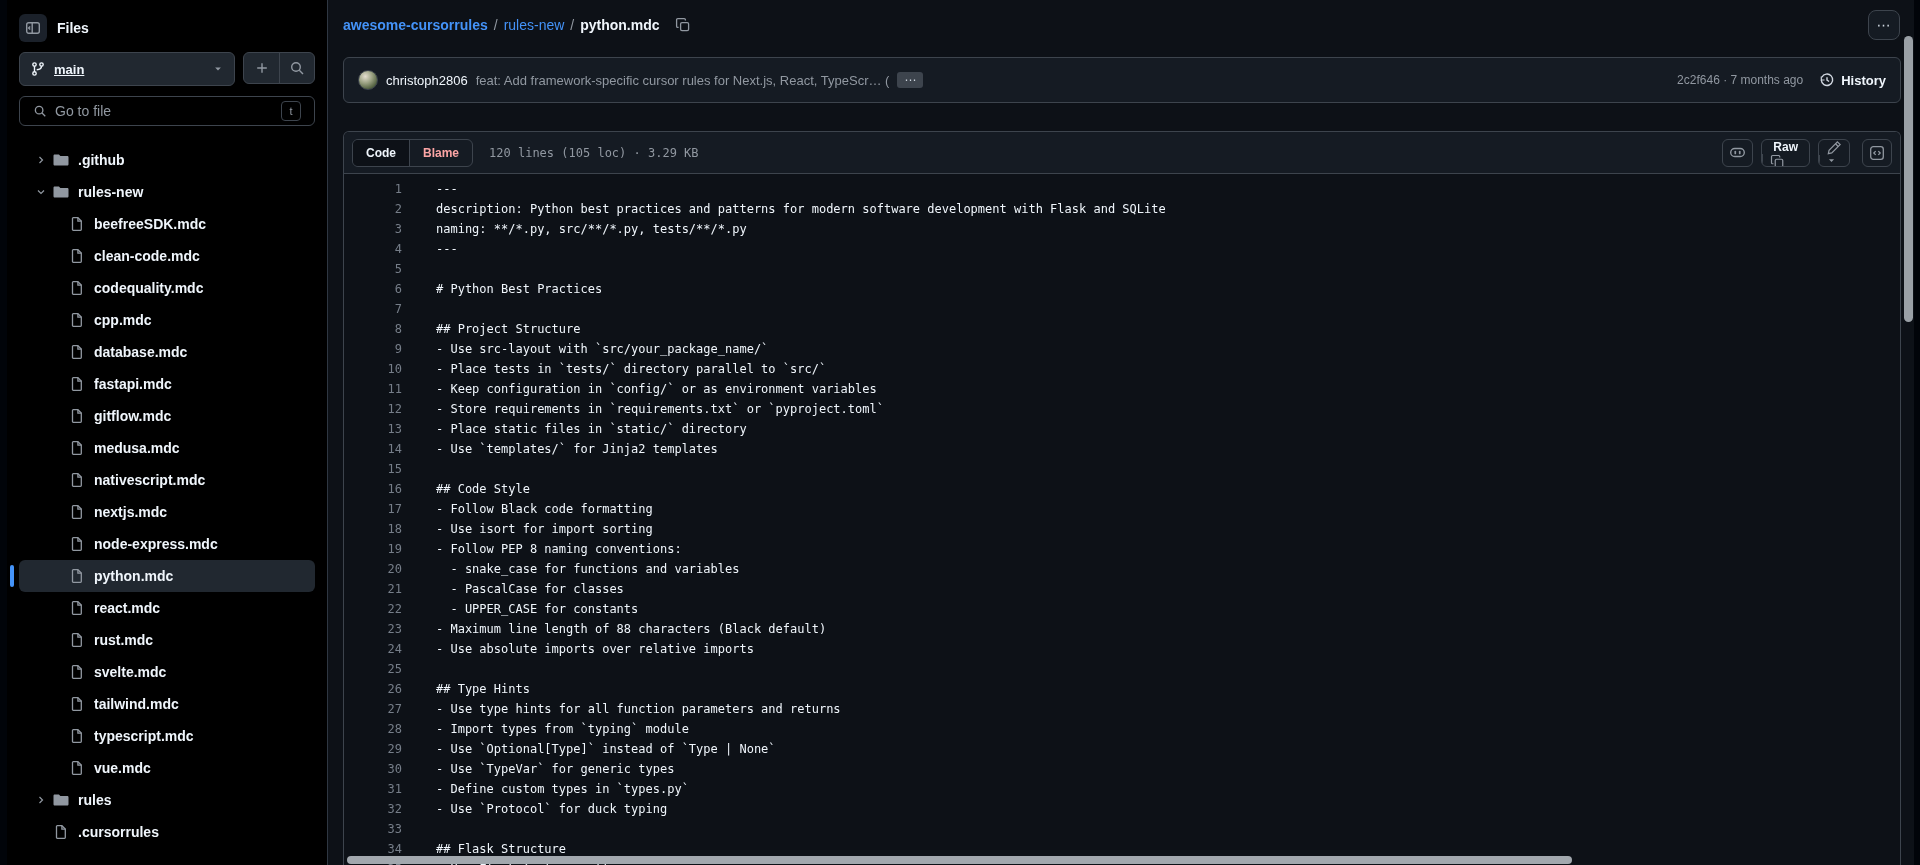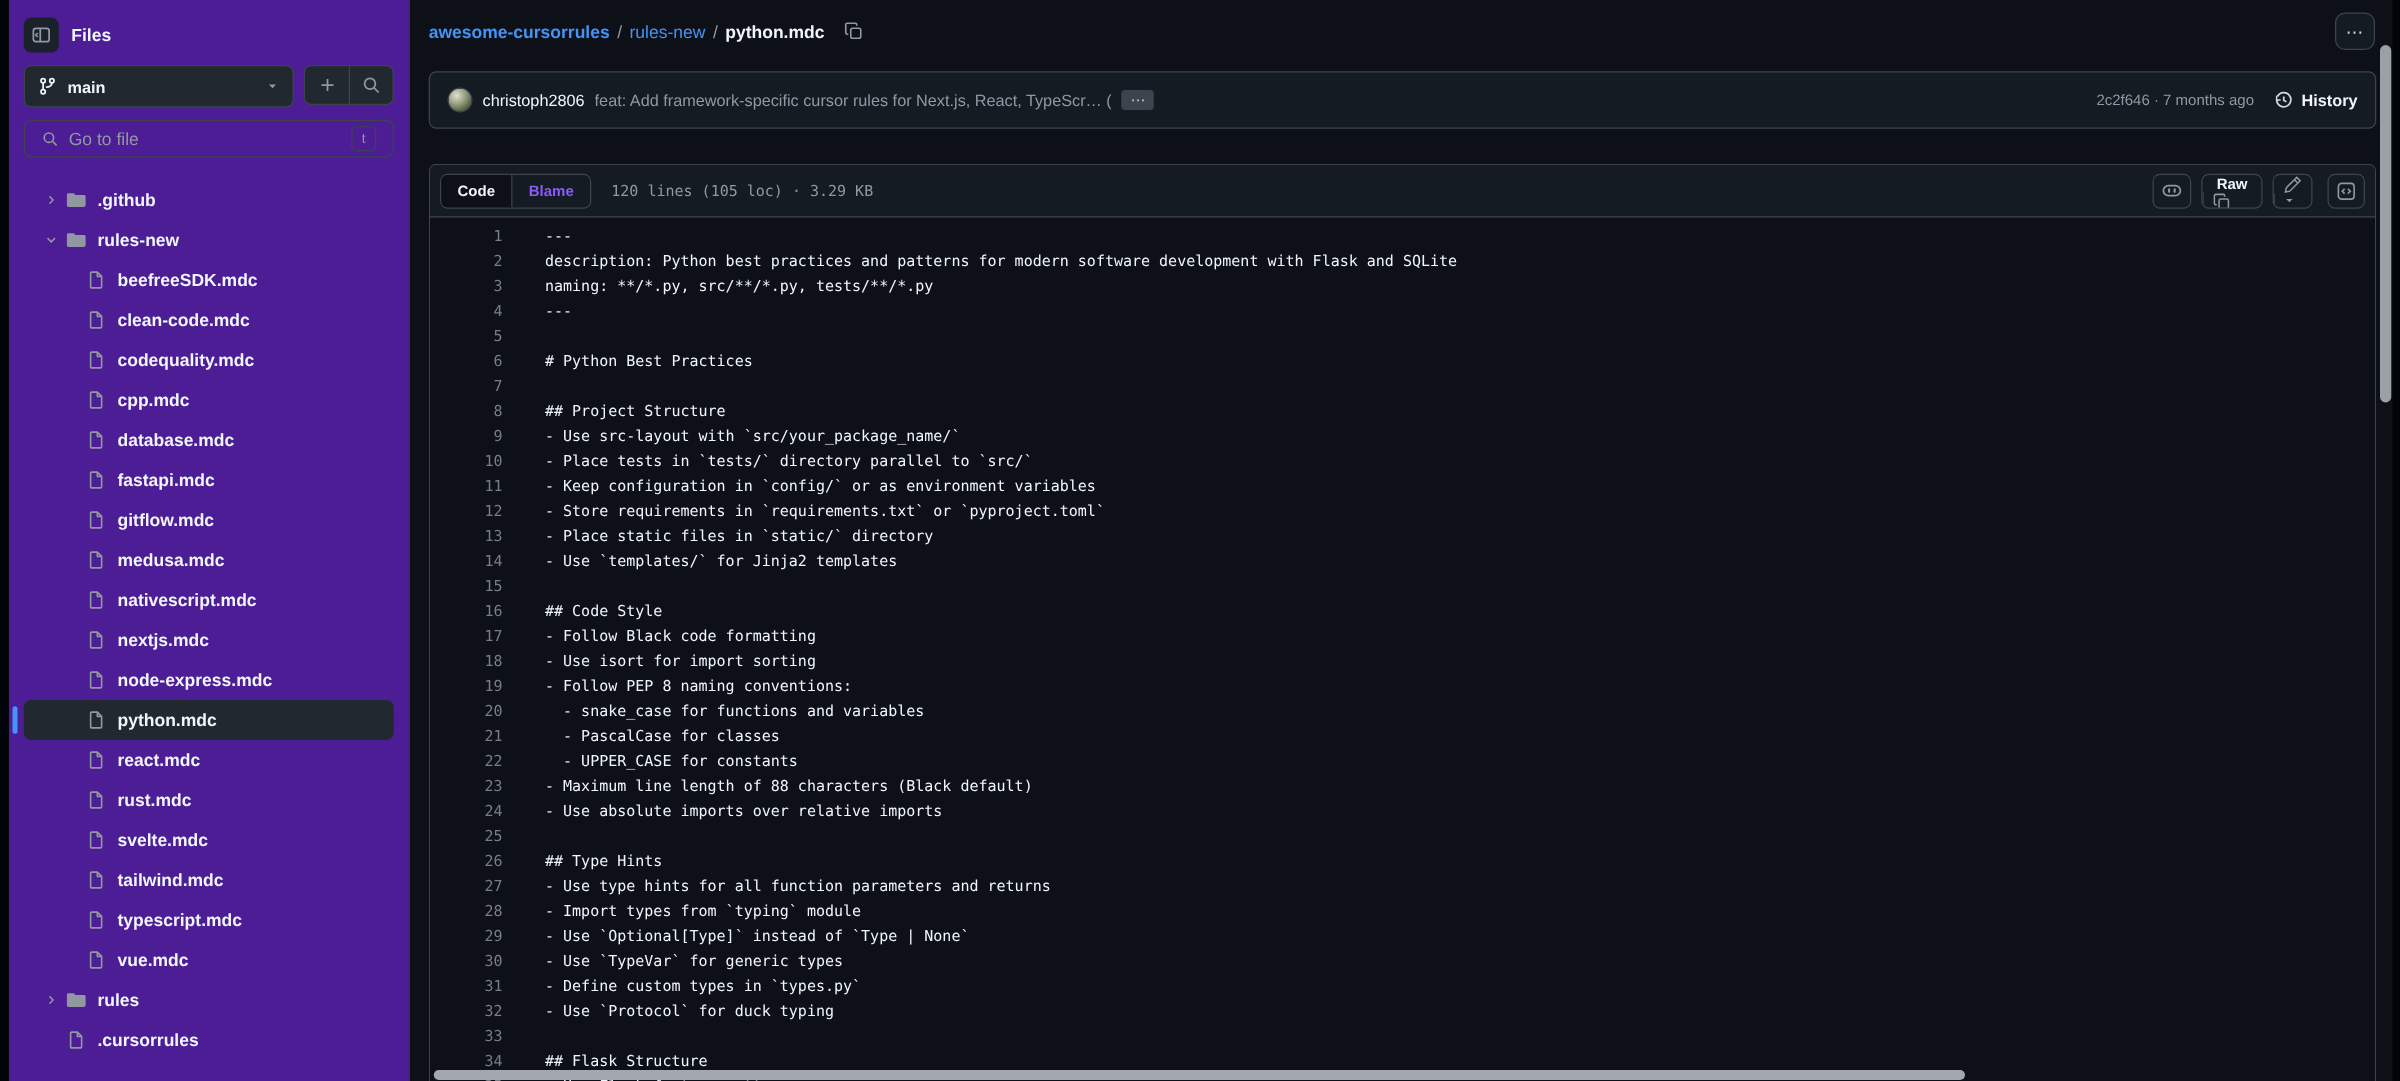--- a/index.html
+++ b/index.html
@@ -11,35 +11,35 @@
     color: #f0f6fc;
     overflow: hidden;
   }
   .edge { position: absolute; top: 0; bottom: 0; background: #010409; z-index: 40; }
   .edge-left { left: 0; width: 7px; }
   .edge-right { right: 0; width: 6px; }
 
   
   .sidebar {
     position: absolute; left: 7px; top: 0; bottom: 0; width: 321px;
-    background: #4c1d95; border-right: 1px solid #2f3742;
+    background: #000000; border-right: 1px solid #2f3742;
     padding: 12px 12px 0 12px;
   }
   .sidebar-header { display: flex; align-items: center; gap: 10px; height: 32px; }
   .icon-btn {
     width: 28px; height: 28px; border-radius: 6px; border: none; background: #1b212a;
     color: #9198a1; display: grid; place-items: center; cursor: pointer;
   }
   .files-title { font-size: 14px; font-weight: 700; color: #f0f6fc; }
 
   .branch-row { display: flex; gap: 8px; margin-top: 8px; }
   .branch-btn {
     flex: 1; height: 32px; background: #212830; border: 1px solid #3d444d; border-radius: 6px;
     display: flex; align-items: center; gap: 8px; padding: 16px 10px; color: #f0f6fc;
-    font-size: 13px; font-weight: 700; cursor: pointer; font-family: inherit;
+    font-size: 13px; font-weight: 700; cursor: pointer; font-family: inherit; text-decoration: underline;
   }
   .branch-caret { margin-left: auto; color: #9198a1; }
   .mini-group {
     display: flex; border: 1px solid #3d444d; border-radius: 6px; overflow: hidden;
     background: #212830; height: 32px;
   }
   .mini-group button {
     width: 35px; border: none; background: transparent; color: #9198a1;
     display: grid; place-items: center; cursor: pointer;
   }
@@ -117,21 +117,21 @@
     background: #0d1117;
   }
   .panel-header {
     height: 42px; background: #151b23; border-bottom: 1px solid #3d444d;
     display: flex; align-items: center; padding: 0 8px; gap: 10px;
   }
   .segmented { display: flex; height: 28px; border: 1px solid #3d444d; border-radius: 6px; overflow: hidden; }
   .seg { padding: 0 13px; display: flex; align-items: center; font-size: 12px; cursor: pointer;
          background: transparent; border: none; color: #f0f6fc; font-family: inherit; }
   .seg-code { background: #0d1117; font-weight: 700; border-right: 1px solid #3d444d; }
-  .seg-blame { font-weight: 600; color: #8b5cf6; }
+  .seg-blame { font-weight: 600; color: #fca5a5; }
   .file-meta { font-family: "DejaVu Sans Mono", monospace; font-size: 12px; color: #9198a1; margin-left: 6px; }
 
   .header-actions { margin-left: auto; display: flex; align-items: center; gap: 8px; }
   .hbtn {
     height: 28px; min-width: 28px; padding: 0 6px; border: 1px solid #3d444d; border-radius: 6px;
     background: transparent; color: #9198a1; display: flex; align-items: center; justify-content: center;
     cursor: pointer; font-family: inherit;
   }
   .hgroup { display: flex; height: 28px; border: 1px solid #3d444d; border-radius: 6px; overflow: hidden; flex-direction: column; }
   .hgroup > * {

